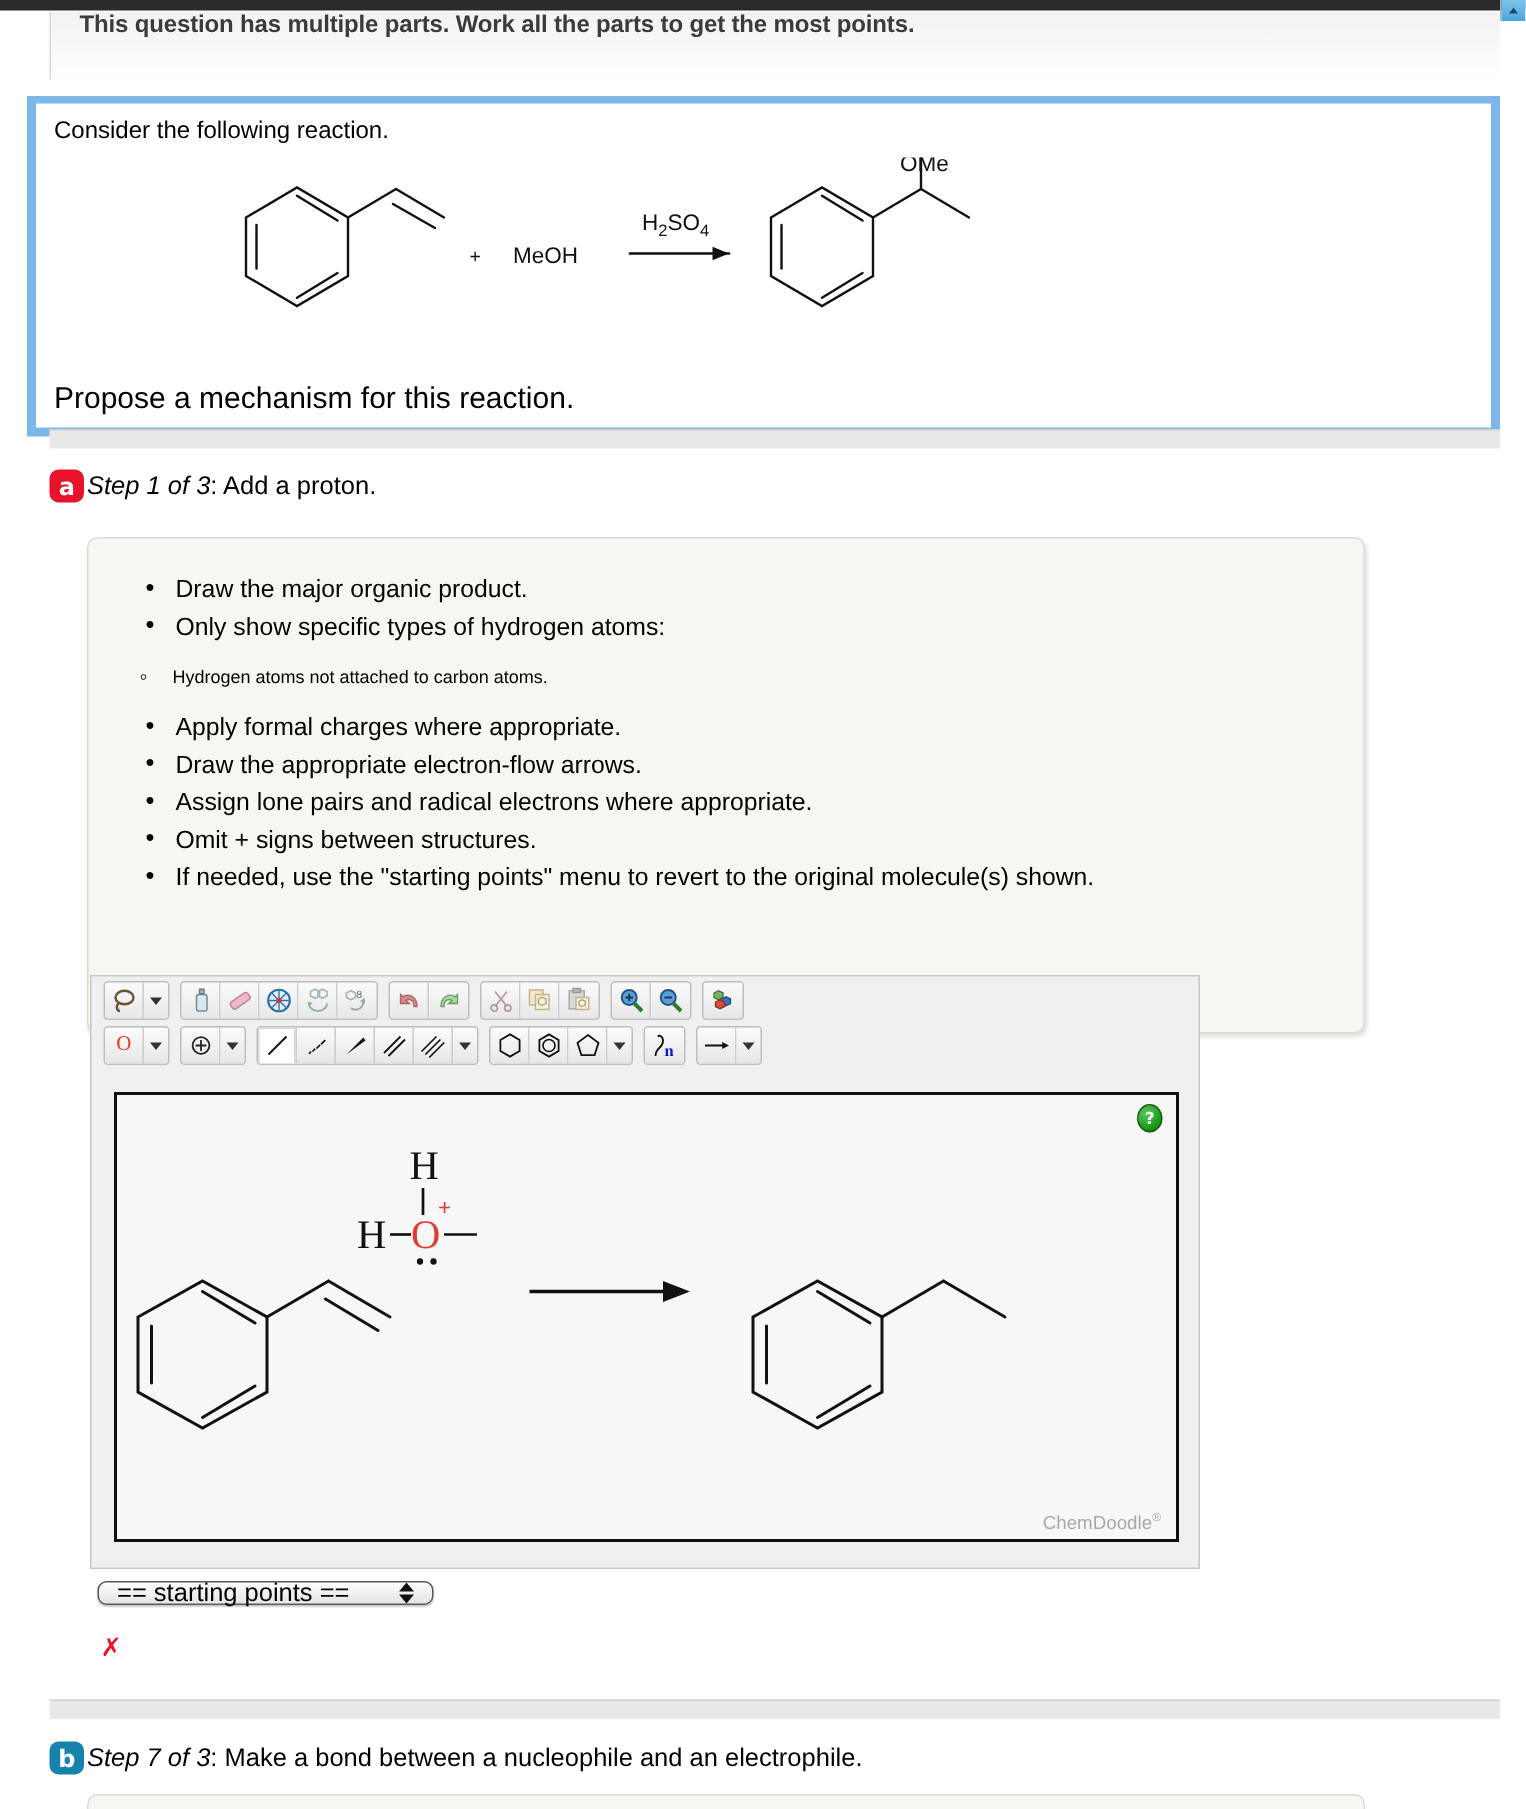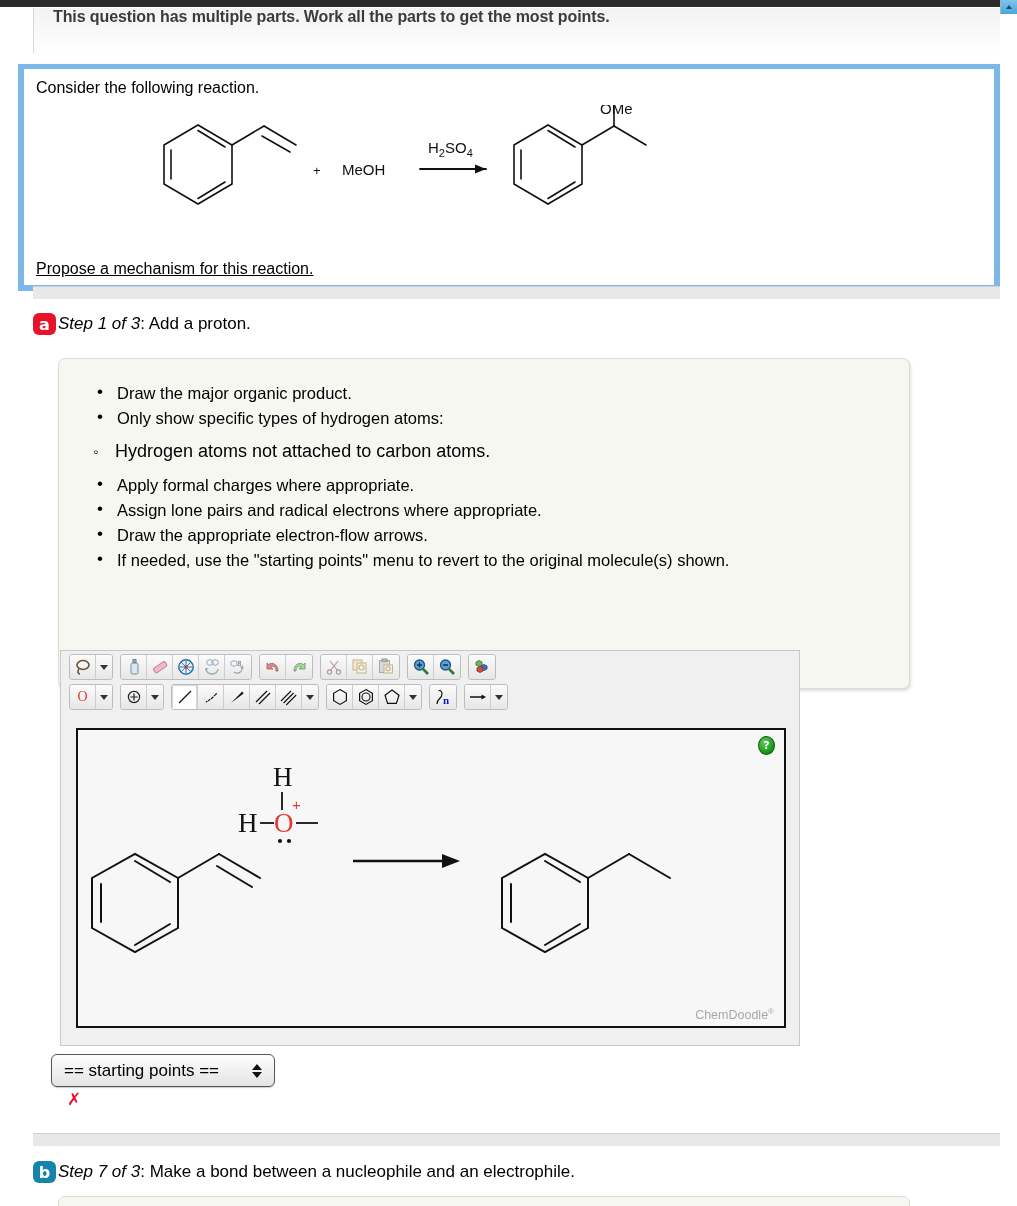--- a/index.html
+++ b/index.html
@@ -50,21 +50,21 @@
     background:#ffffff;
     border:6px solid #7cb7ea;
     border-top-width:5px;
   }
   #question-intro{
     position:absolute; left:12px; top:10px;
     font-size:16px; color:#000;
   }
   #question-outro{
     position:absolute; left:12px; bottom:7px;
-    font-size:16px; color:#000;text-decoration:underline;
+    font-size:20px; color:#000;
   }
   #reaction-scheme{
     position:absolute; left:110px; top:36px; width:540px; height:130px;
   }
 
   
   .sep-band{
     position:absolute; left:33px; width:967px; height:13px;
     background:#e8e8e8; border-top:1px solid #d0d0d0;
   }
@@ -98,21 +98,21 @@
   ul.lvl1{ margin:0; padding-left:40px; list-style:none; }
   ul.lvl1 > li{
     font-size:16.5px; color:#000; line-height:24.5px; position:relative;
     margin:0 0 0.5px 0;
   }
   ul.lvl1 > li:before{
     content:"\2022"; position:absolute; left:-20px; top:-1px; font-size:17px;
   }
   ul.lvl2{ margin:6px 0 7px 0; padding-left:38px; list-style:none; }
   ul.lvl2 > li{
-    font-size:18px; color:#000; line-height:29px; position:relative;
+    font-size:12px; color:#000; line-height:29px; position:relative;
   }
   ul.lvl2 > li:before{
     content:"\25E6"; position:absolute; left:-22px; top:0; font-size:15px;
   }
 
   
   #sketcher{
     position:absolute; left:60px; top:650px; width:740px; height:396px;
     background:#f0f0f0;
     border:1px solid #c8c8c8;
@@ -154,21 +154,21 @@
     border:1px solid #0a5c0a;
   }
   #watermark{
     position:absolute; right:10px; bottom:4px;
     font-size:12.5px; color:#a8a8a8; font-family:"Liberation Sans", sans-serif;margin-left:20px;
   }
   #watermark sup{ font-size:8px; }
 
   
   #starting-points-select{
-    position:absolute; left:51px; top:1054px; width:224px; height:33px;
+    position:absolute; left:65px; top:1054px; width:224px; height:16px;
     background:linear-gradient(#fdfdfd,#e4e4e4);
     border:1px solid #565656; border-radius:6px;
     display:flex; align-items:center;
     box-shadow:0 1px 1px rgba(0,0,0,0.2);
     justify-content:space-between;
   }
   #starting-points-select .sel-label{
     font-size:17px; color:#000; padding-left:12px; flex:1;
   }
   #sp-steppers{
@@ -252,22 +252,23 @@
 <div id="instructions-panel">
   <ul class="lvl1">
     <li>Draw the major organic product.</li>
     <li>Only show specific types of hydrogen atoms:</li>
   </ul>
   <ul class="lvl2">
     <li>Hydrogen atoms not attached to carbon atoms.</li>
   </ul>
   <ul class="lvl1">
     <li>Apply formal charges where appropriate.</li>
+    <li>Draw the appropriate electron-flow arrows.</li>
     <li>Assign lone pairs and radical electrons where appropriate.</li>
-    <li>Draw the appropriate electron-flow arrows.</li>
+    <li>Omit + signs between structures.</li>
     <li>If needed, use the "starting points" menu to revert to the original molecule(s) shown.</li>
   </ul>
 </div>
 
 <div id="sketcher">
 
   <div class="tb-row">
     <div class="tb-group">
       <div class="tb-btn">
         <svg width="18" height="18" viewBox="0 0 18 18">

